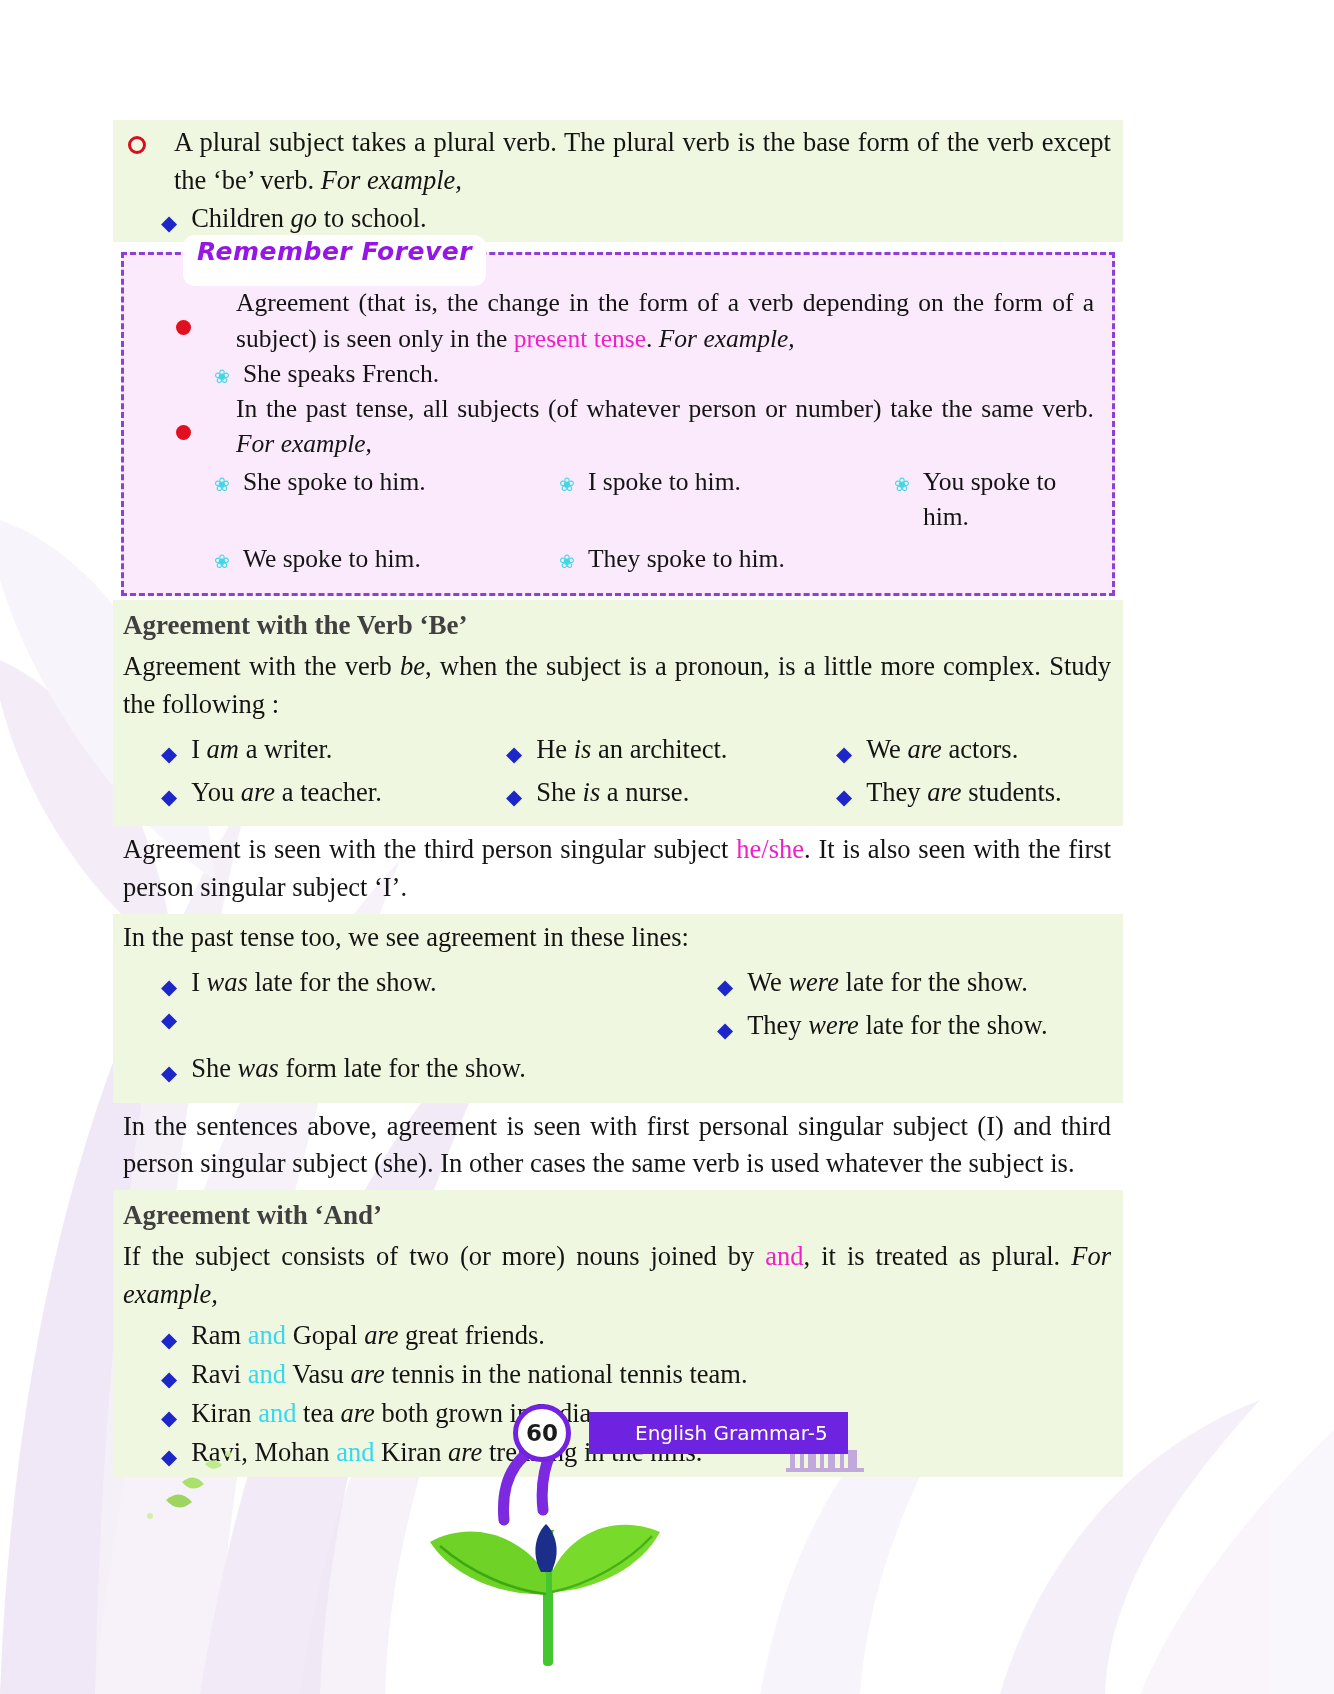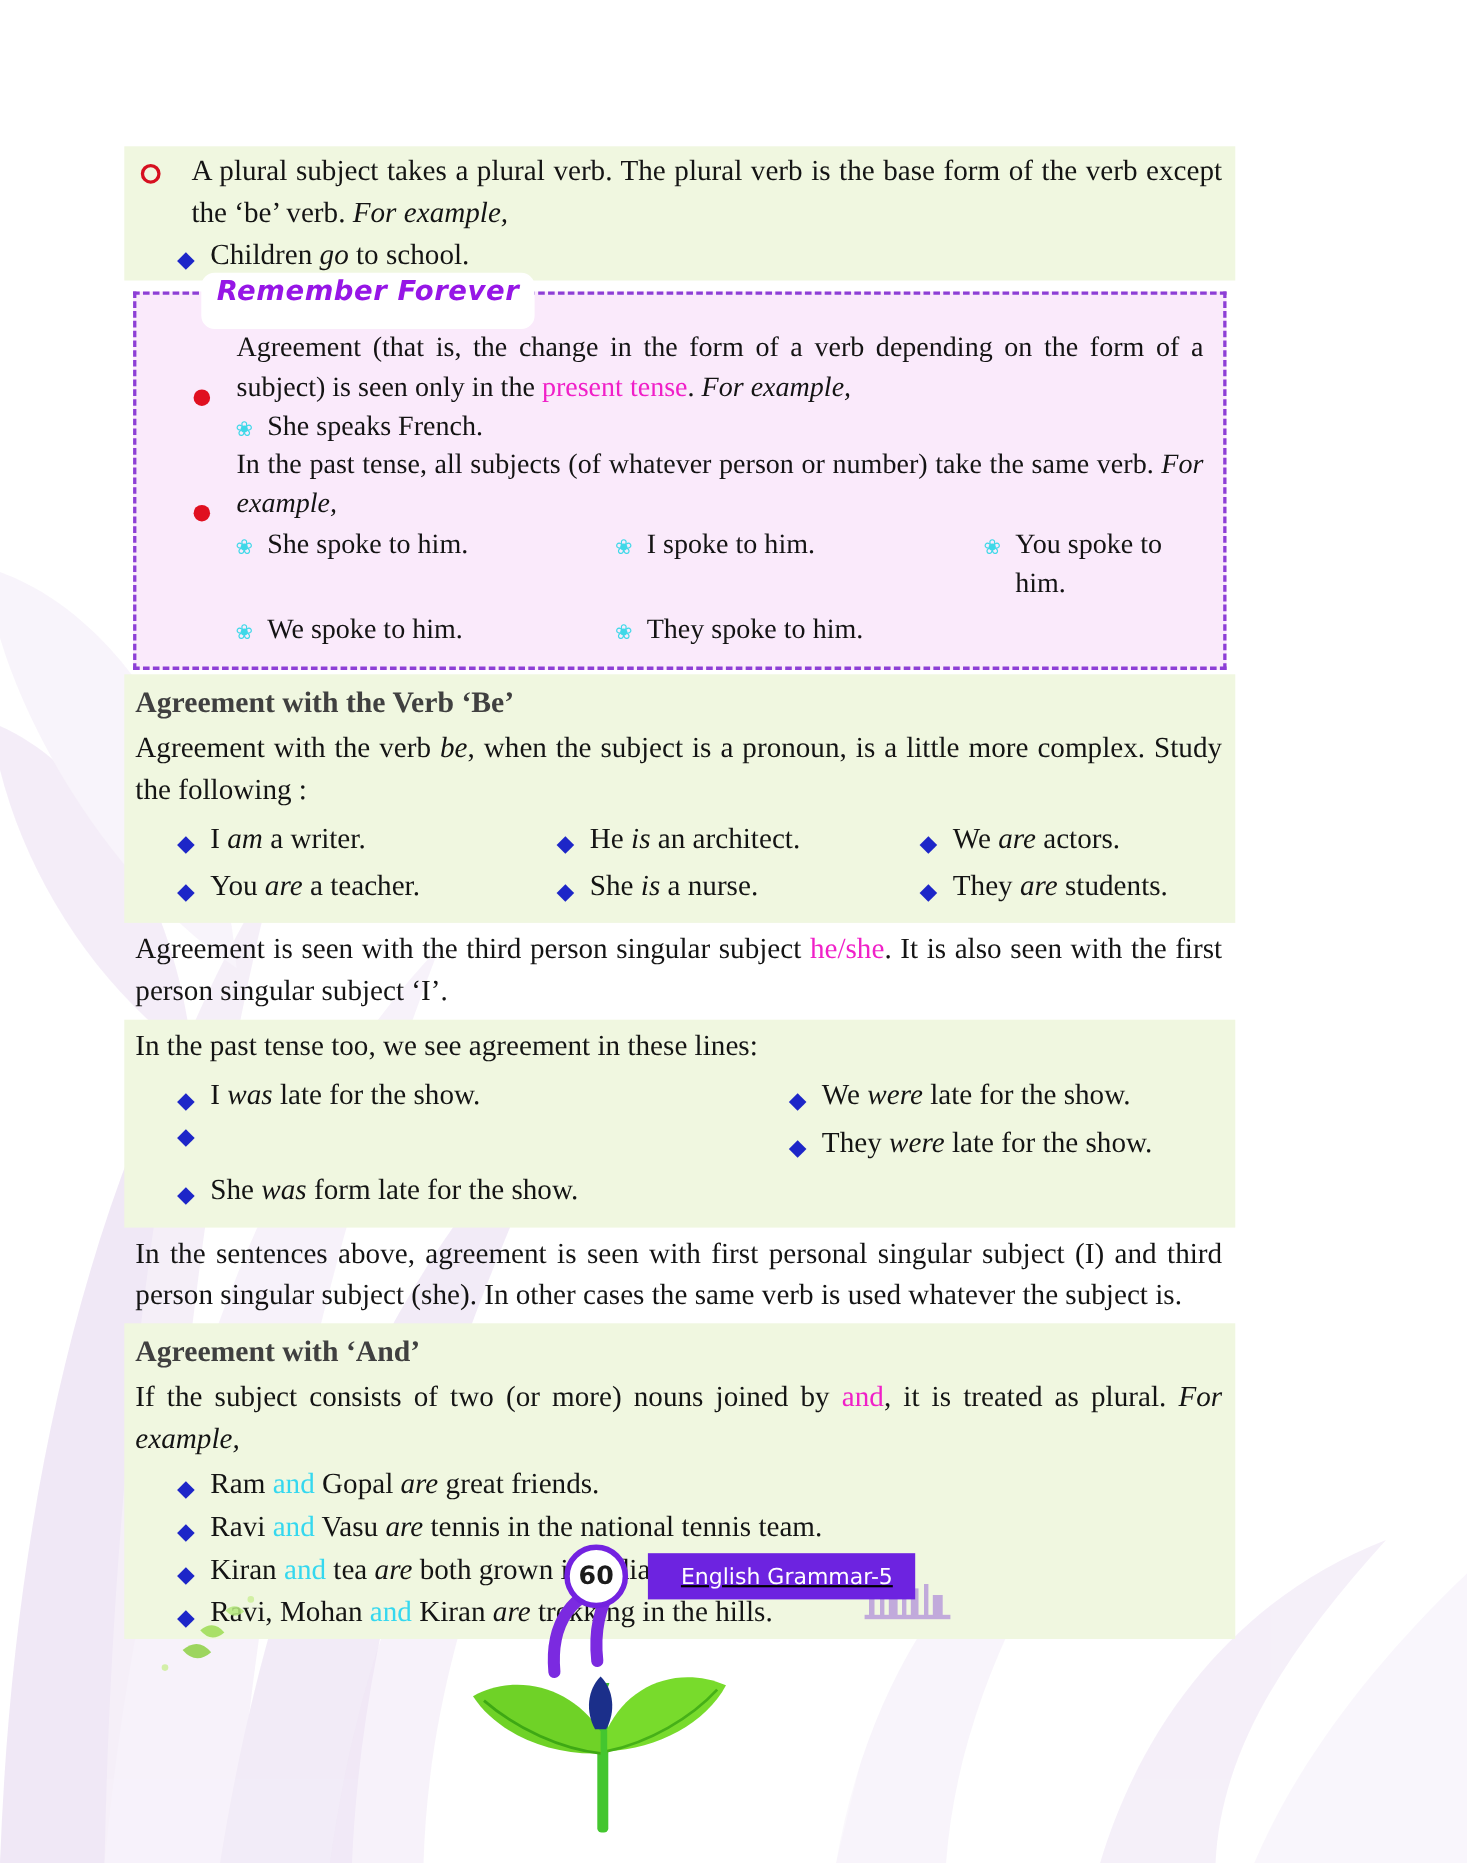--- a/index.html
+++ b/index.html
@@ -29,21 +29,21 @@
     left: 0;
     top: 0;
     width: 1334px;
     height: 1694px;
     z-index: 2;
   }
 
   .content {
     position: absolute;
     left: 113px;
-    top: 133px;
+    top: 120px;
     width: 1010px;
   }
 
   
   .green {
     background: #f0f7e0;
   }
   .plain {
     background: transparent;
   }
@@ -158,22 +158,23 @@
     font-style: italic;
     font-size: 25px;
     color: #9616e6;
     letter-spacing: 0.5px;
     border-radius: 12px;
     z-index: 3;
     white-space: nowrap;
   }
   .rf-item {
     display: flex;
-    align-items: flex-end;
+    align-items: center;
     padding: 0 4px 0 0;
+    gap: 21px;
   }
   .bullet-solid {
     flex: 0 0 auto;
     width: 15px;
     height: 15px;
     background: #e01020;
     border-radius: 50%;
     margin: 13px 24px 0 42px;
   }
   .rf-item .txt {
@@ -238,23 +239,22 @@
     color: #1b1b1b;
   }
   .banner {
     position: absolute;
     left: 589px;
     top: 1412px;
     height: 42px;
     background: #6d23e0;
     display: flex;
     align-items: center;
-    padding: 0 20px 0 30px;
+    padding: 0 20px 0 46px;
     z-index: 6;
-    text-decoration: underline;
   }
   .banner span {
     font-family: "DejaVu Sans", sans-serif;
     font-size: 20px;
     color: #ffffff;
     white-space: nowrap;
   }
 </style>
 </head>
 <body>

